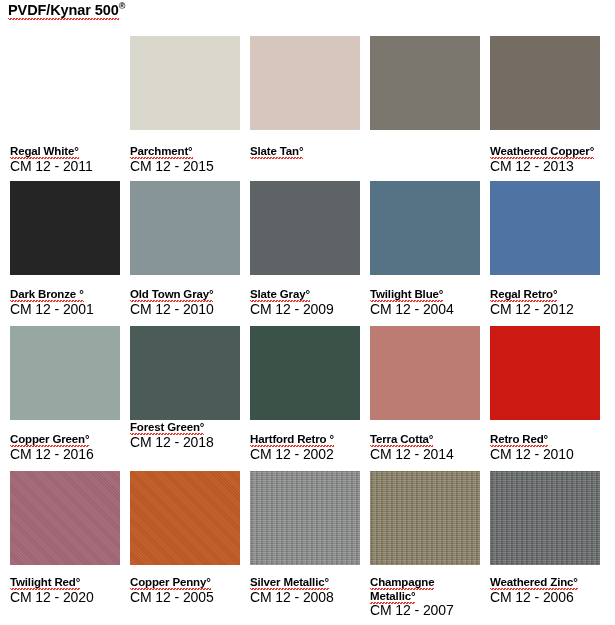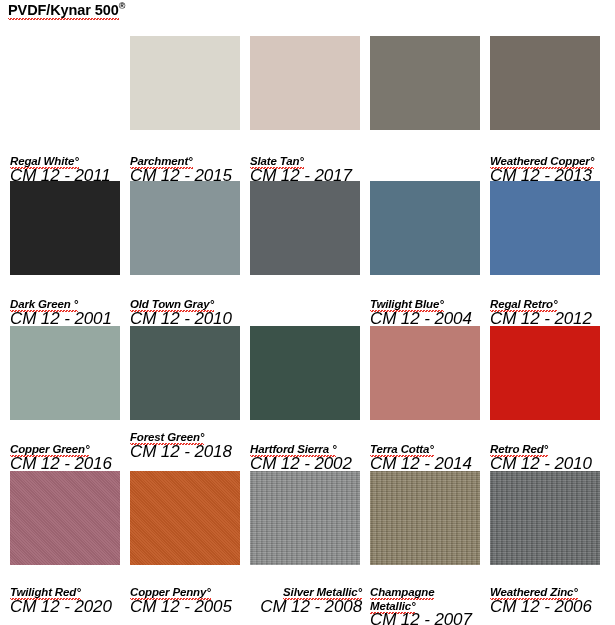--- a/index.html
+++ b/index.html
@@ -95,32 +95,31 @@
     position: absolute;
     inset: 0;
     background-image:
       repeating-linear-gradient(45deg,
         rgba(255,255,255,0.05) 0px, rgba(255,255,255,0.05) 1px,
         rgba(0,0,0,0.05) 1px, rgba(0,0,0,0.05) 2px);
     pointer-events: none;
   }
 
   .labels {
-    margin-top: 15px;
+    margin-top: 5px;
     width: 112px;
-    font-style: italic;
   }
   .cname {
     font-size: 11.5px;
     font-weight: bold;
     line-height: 13.5px;
     letter-spacing: -0.15px;
   }
   .ccode {
-    font-size: 17px;
+    font-size: 14px;
     font-weight: normal;
     line-height: 14px;
     letter-spacing: -0.1px;
     white-space: nowrap;
   }
 </style>
 </head>
 <body>
 
 <div id="page">
@@ -147,56 +146,61 @@
           <div class="cname"><span class="sp">Parchment°</span></div>
           <div class="ccode">CM 12 - 2015</div>
         </div>
       </div>
       <div class="cell" style="left: 250px; top: 36px;">
         <span class="swatch" title="Sierra Tan°" style="background: rgb(214, 198, 189);"></span>
       </div>
       <div class="cell" style="left: 250px; top: 140px;">
         <div class="labels">
           <div class="cname"><span class="sp">Slate Tan°</span></div>
-          <div class="ccode">CM 12 - 2017</div>
         </div>
       </div>
       <div class="cell" style="left: 370px; top: 36px;">
         <span class="swatch" title="Old Zinc Gray°" style="background: rgb(123, 119, 110);"></span>
       </div>
       <div class="cell" style="left: 490px; top: 36px;">
         <span class="swatch" title="Weathered Copper°" style="background: rgb(117, 109, 100);"></span>
       </div>
       <div class="cell" style="left: 490px; top: 140px;">
         <div class="labels">
           <div class="cname"><span class="sp">Weathered Copper°</span></div>
           <div class="ccode">CM 12 - 2013</div>
         </div>
       </div>
       <div class="cell" style="left: 10px; top: 181px;">
         <span class="swatch" title="Dark Bronze °" style="background: rgb(37, 37, 37);"></span>
       </div>
       <div class="cell" style="left: 10px; top: 283px;">
         <div class="labels">
-          <div class="cname"><span class="sp">Dark Green °</span></div>
+          <div class="cname"><span class="sp">Dark Bronze °</span></div>
           <div class="ccode">CM 12 - 2001</div>
         </div>
       </div>
       <div class="cell" style="left: 130px; top: 181px;">
         <span class="swatch" title="Old Town Gray°" style="background: rgb(135, 149, 152);"></span>
       </div>
       <div class="cell" style="left: 130px; top: 283px;">
         <div class="labels">
           <div class="cname"><span class="sp">Old Town Gray°</span></div>
           <div class="ccode">CM 12 - 2010</div>
         </div>
       </div>
       <div class="cell" style="left: 250px; top: 181px;">
         <span class="swatch" title="Slate Gray°" style="background: rgb(94, 99, 102);"></span>
       </div>
+      <div class="cell" style="left: 250px; top: 283px;">
+        <div class="labels">
+          <div class="cname"><span class="sp">Slate Gray°</span></div>
+          <div class="ccode">CM 12 - 2009</div>
+        </div>
+      </div>
       <div class="cell" style="left: 370px; top: 181px;">
         <span class="swatch" title="Twilight Blue°" style="background: rgb(86, 115, 133);"></span>
       </div>
       <div class="cell" style="left: 370px; top: 283px;">
         <div class="labels">
           <div class="cname"><span class="sp">Twilight Blue°</span></div>
           <div class="ccode">CM 12 - 2004</div>
         </div>
       </div>
       <div class="cell" style="left: 490px; top: 181px;">
@@ -224,21 +228,21 @@
         <div class="labels">
           <div class="cname"><span class="sp">Forest Green°</span></div>
           <div class="ccode">CM 12 - 2018</div>
         </div>
       </div>
       <div class="cell" style="left: 250px; top: 326px;">
         <span class="swatch" title="Hartford Green °" style="background: rgb(59, 82, 73);"></span>
       </div>
       <div class="cell" style="left: 250px; top: 428px;">
         <div class="labels">
-          <div class="cname"><span class="sp">Hartford Sierra °</span></div>
+          <div class="cname"><span class="sp">Hartford Retro °</span></div>
           <div class="ccode">CM 12 - 2002</div>
         </div>
       </div>
       <div class="cell" style="left: 370px; top: 326px;">
         <span class="swatch" title="Terra Cotta°" style="background: rgb(188, 124, 116);"></span>
       </div>
       <div class="cell" style="left: 370px; top: 428px;">
         <div class="labels">
           <div class="cname"><span class="sp">Terra Cotta°</span></div>
           <div class="ccode">CM 12 - 2014</div>
@@ -267,21 +271,21 @@
       </div>
       <div class="cell" style="left: 130px; top: 571px;">
         <div class="labels">
           <div class="cname"><span class="sp">Copper Penny°</span></div>
           <div class="ccode">CM 12 - 2005</div>
         </div>
       </div>
       <div class="cell" style="left: 250px; top: 471px;">
         <span class="swatch metallic" title="Silver Metallic°" style="background: rgb(138, 140, 140);"></span>
       </div>
-      <div class="cell" style="left: 250px; top: 571px; text-align: right;">
+      <div class="cell" style="left: 250px; top: 571px;">
         <div class="labels">
           <div class="cname"><span class="sp">Silver Metallic°</span></div>
           <div class="ccode">CM 12 - 2008</div>
         </div>
       </div>
       <div class="cell" style="left: 370px; top: 471px;">
         <span class="swatch metallic" title="Champagne Metallic°" style="background: rgb(138, 127, 101);"></span>
       </div>
       <div class="cell" style="left: 370px; top: 571px;">
         <div class="labels">

